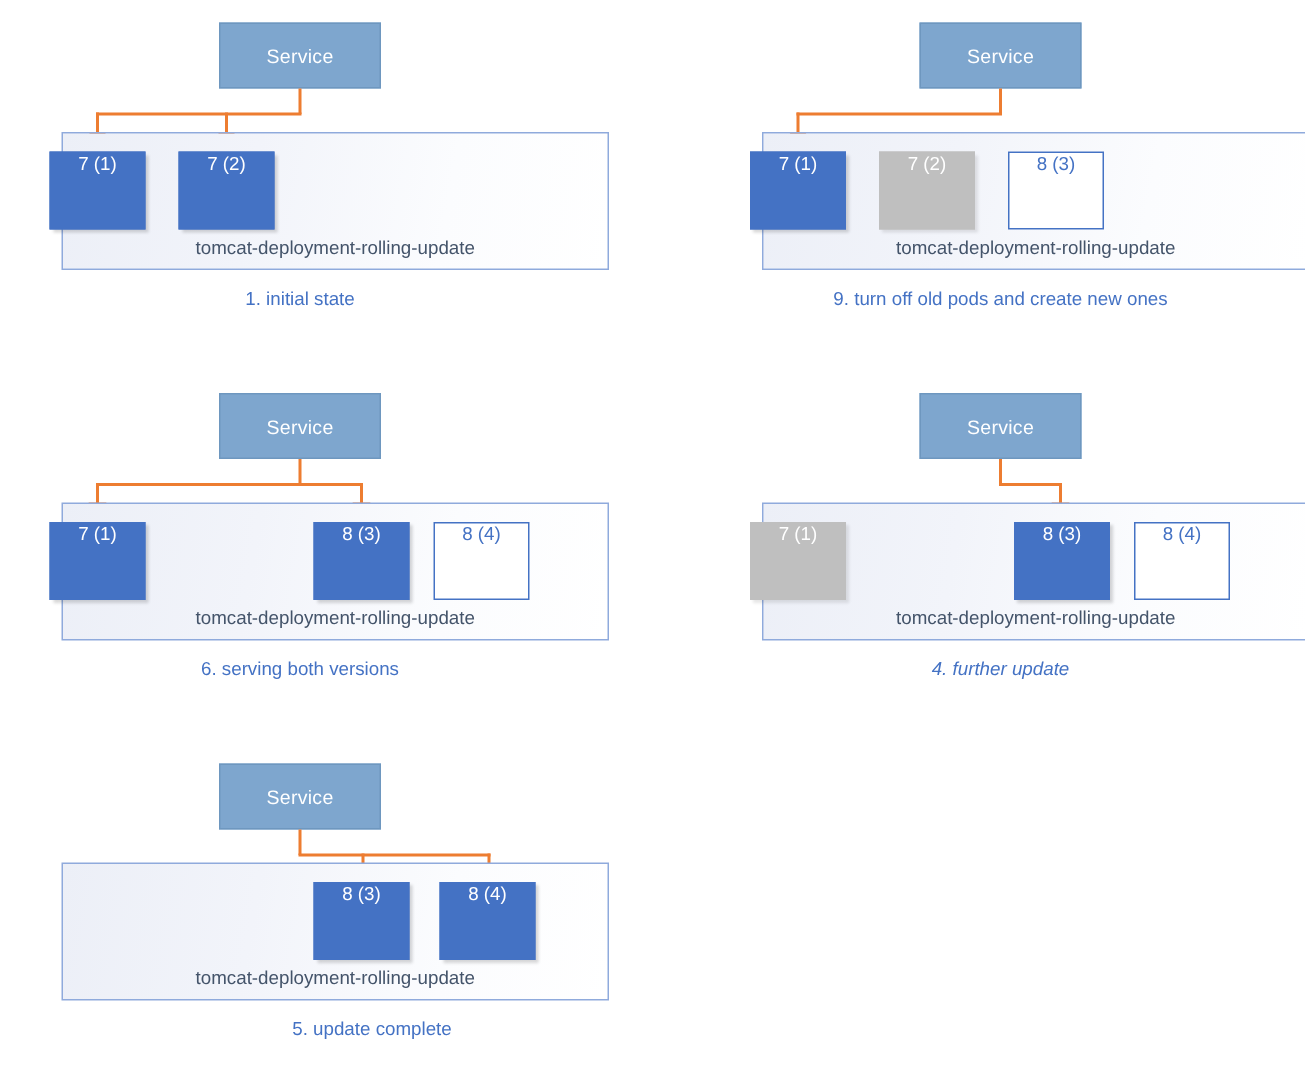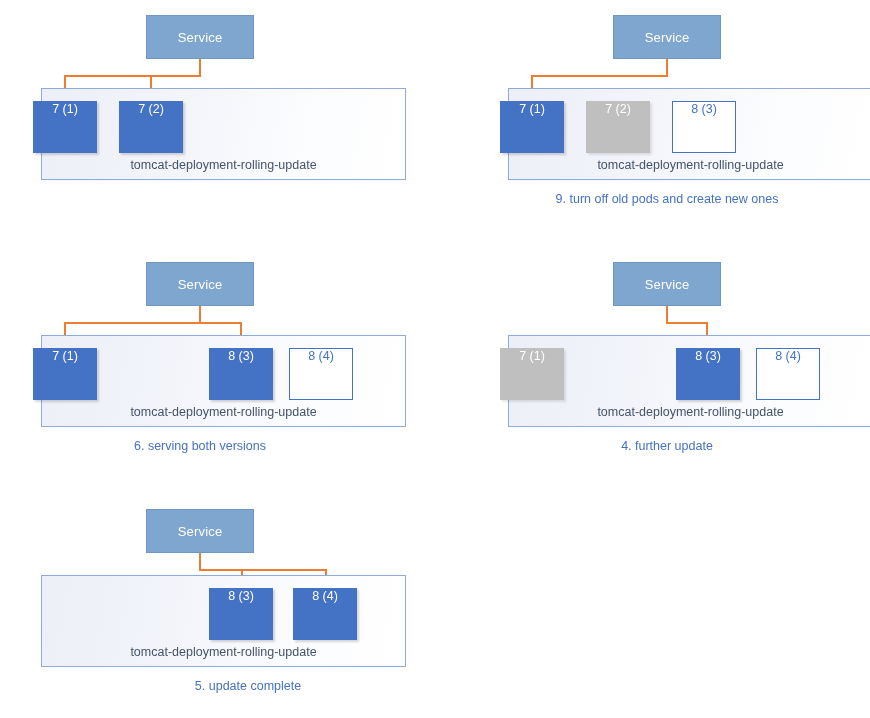--- a/index.html
+++ b/index.html
@@ -128,20 +128,21 @@
     <div class="deployment-label">tomcat-deployment-rolling-update</div>
   </div>
 
   <div class="pod blue" style="left:33px; top:101px;">
     <span>7 (1)</span>
   </div>
   <div class="pod blue" style="left:119px; top:101px;">
     <span>7 (2)</span>
   </div>
 
+  <div class="caption" style="left:0; top:192px; width:400px;">1. initial state</div>
 </div>
 
 <div class="panel" style="left:435px; top:0; width:435px; height:220px;">
 
   <div class="service-box" style="left:178px; top:15px;">
     <span>Service</span>
   </div>
 
   <div class="conn v" style="left:231px; top:59px; height:17px;"></div>
   <div class="conn h" style="left:96px; top:75px; width:137px;"></div>
@@ -213,21 +214,21 @@
   <div class="pod gray" style="left:65px; top:108px;">
     <span>7 (1)</span>
   </div>
   <div class="pod blue" style="left:241px; top:108px;">
     <span>8 (3)</span>
   </div>
   <div class="pod outline" style="left:321px; top:108px;">
     <span>8 (4)</span>
   </div>
 
-  <div class="caption" style="left:32px; top:199px; width:400px;">4. further update</div>
+  <div class="caption" style="left:32px; top:199px; width:400px;font-style:italic;">4. further update</div>
 </div>
 
 <div class="panel" style="left:0; top:480px; width:435px; height:230px;">
 
   <div class="service-box" style="left:146px; top:29px;">
     <span>Service</span>
   </div>
 
   <div class="conn v" style="left:199px; top:73px; height:17px;"></div>
   <div class="conn h" style="left:199px; top:89px; width:128px;"></div>

